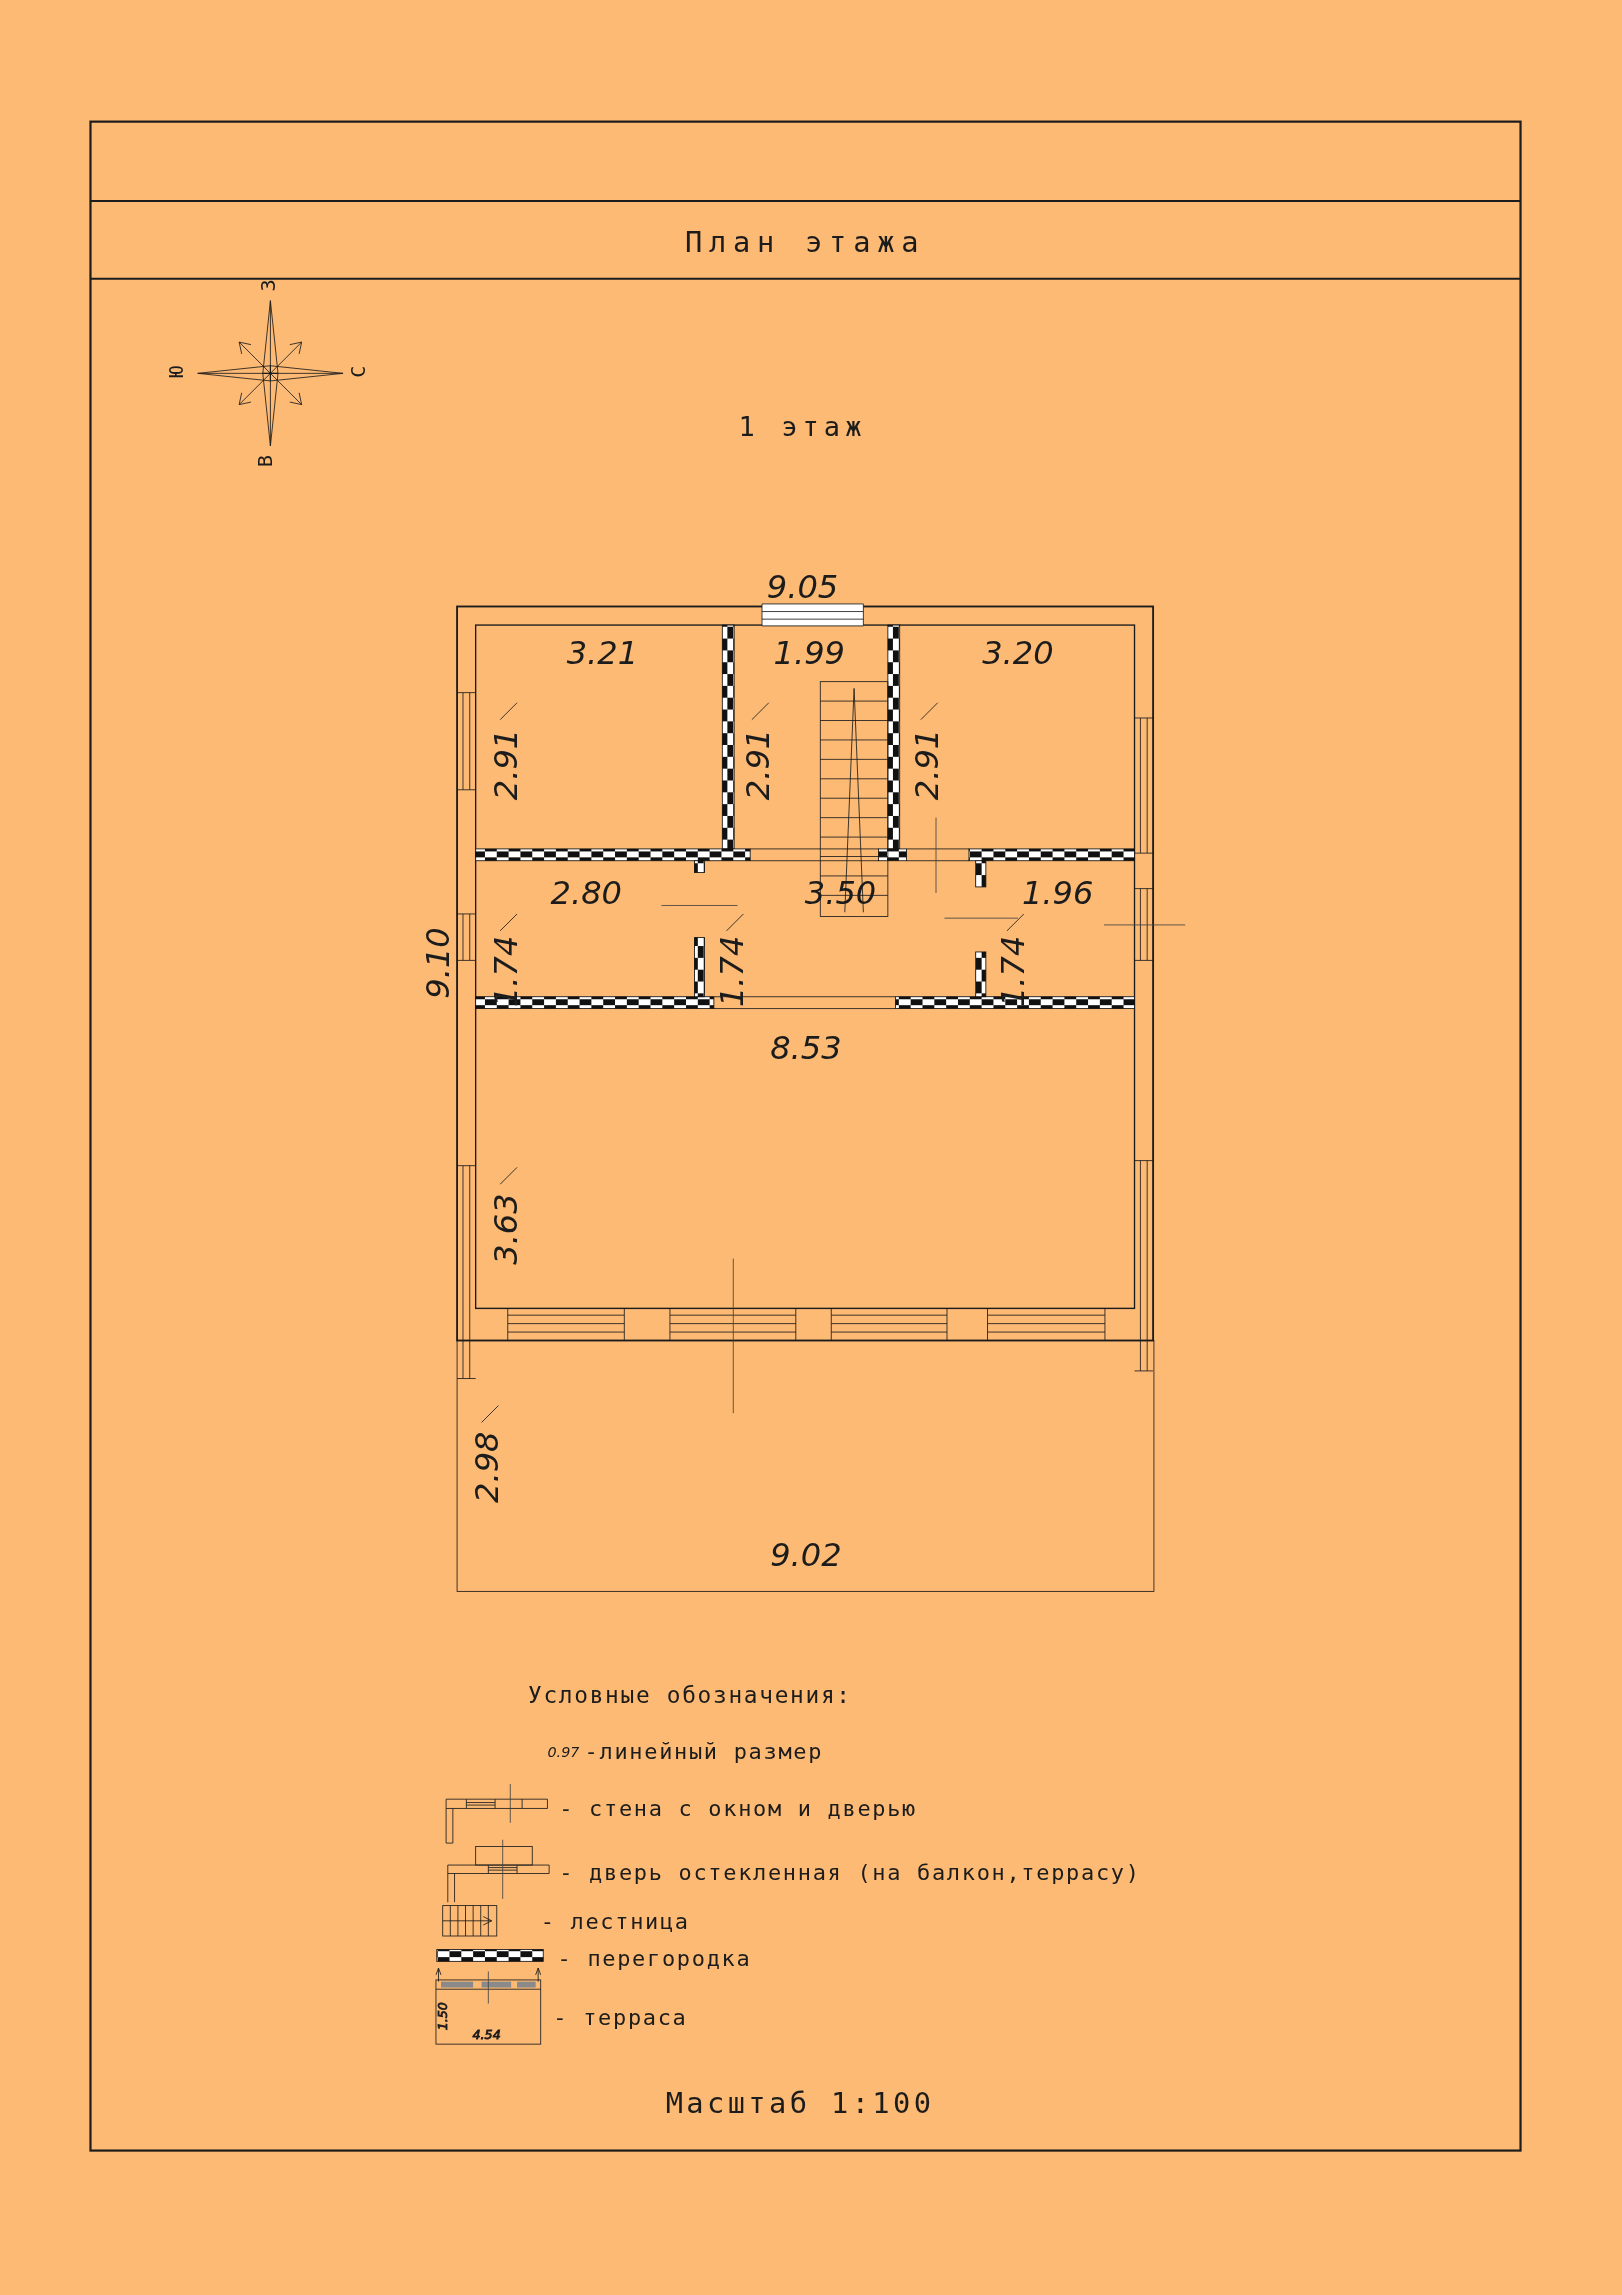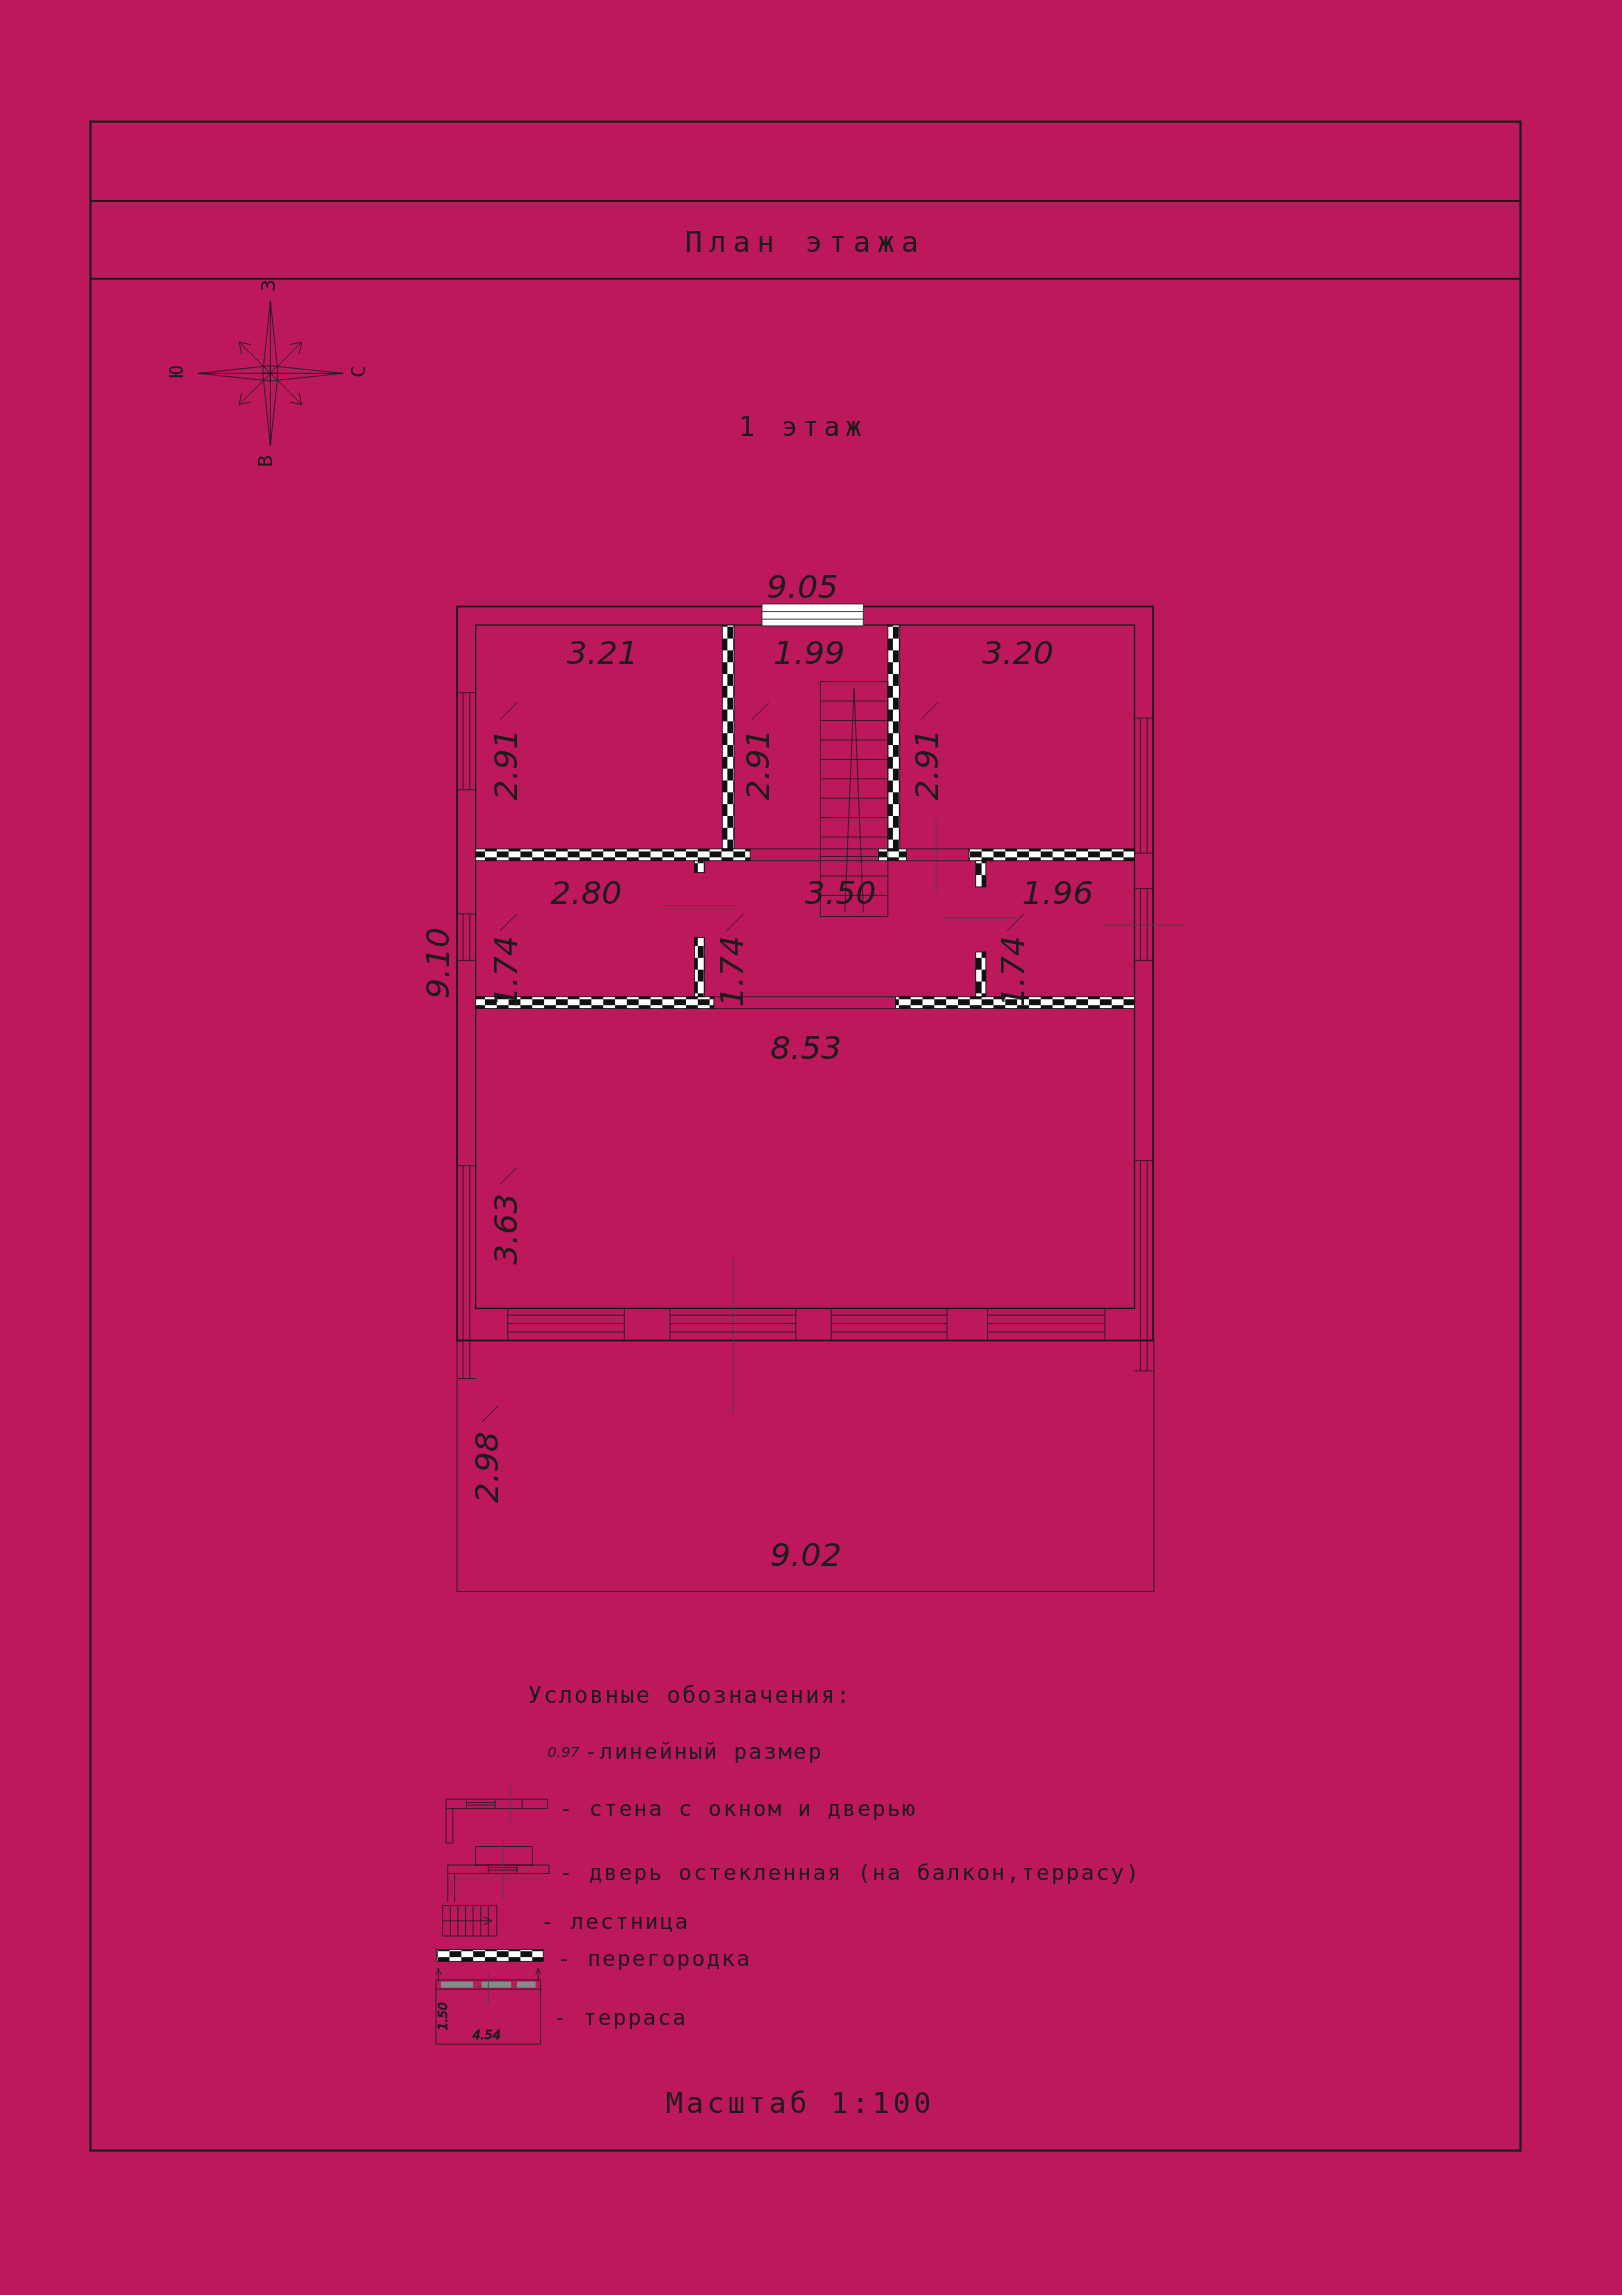--- a/index.html
+++ b/index.html
@@ -1,16 +1,16 @@
 <!DOCTYPE html>
 <html style="font-size:13.5px"><head>
 <meta charset="utf-8">
 <style>
   html,body{margin:0;padding:0;background:#ffffff;}
-  .page{position:relative;width:1622px;height:2295px;background:#be185d;overflow:hidden;}
+  .page{position:relative;width:1622px;height:2295px;background:#fdba74;overflow:hidden;}
   svg{position:absolute;left:0;top:0;}
   text{fill:#1c1c1c;}
   .cad{font-family:"DejaVu Sans Mono",monospace;}
   .dim{font-family:"DejaVu Sans",sans-serif;font-style:italic;}
   .thin{stroke:#1c1c1c;stroke-width:1;fill:none;}
   .med{stroke:#1c1c1c;stroke-width:1.6;fill:none;}
   .wall{stroke:#1c1c1c;stroke-width:2.2;fill:none;}
   .axis{stroke:#444;stroke-width:1;fill:none;}
 </style>
 </head>

